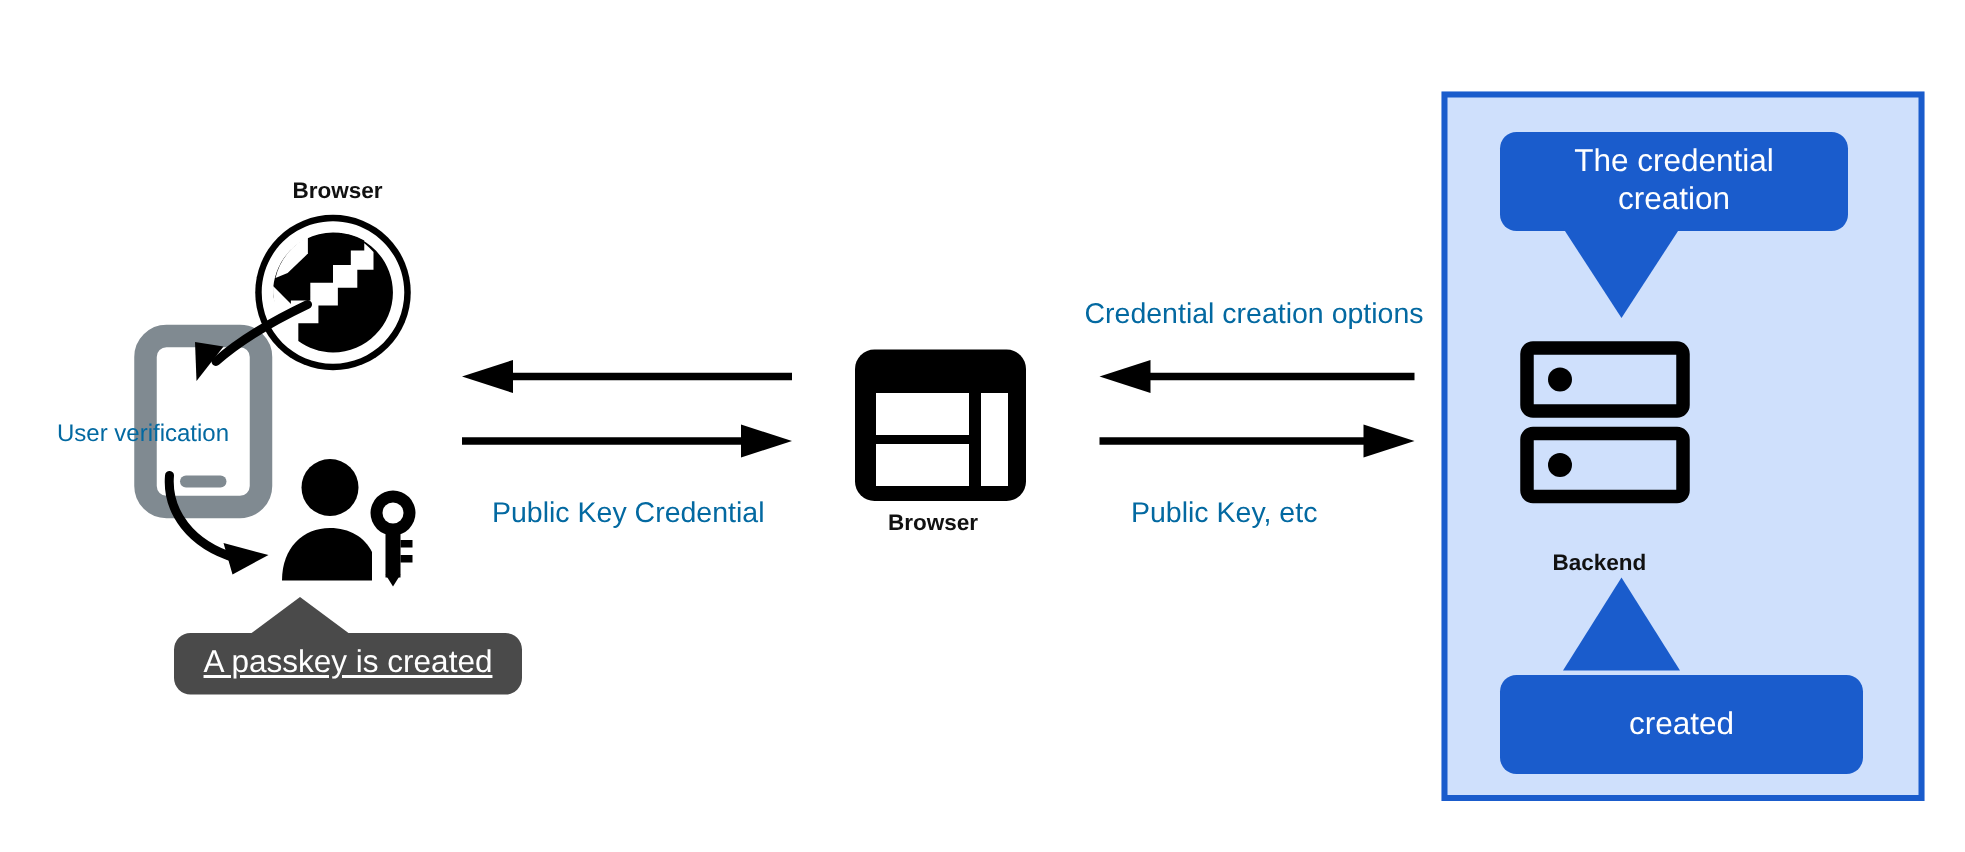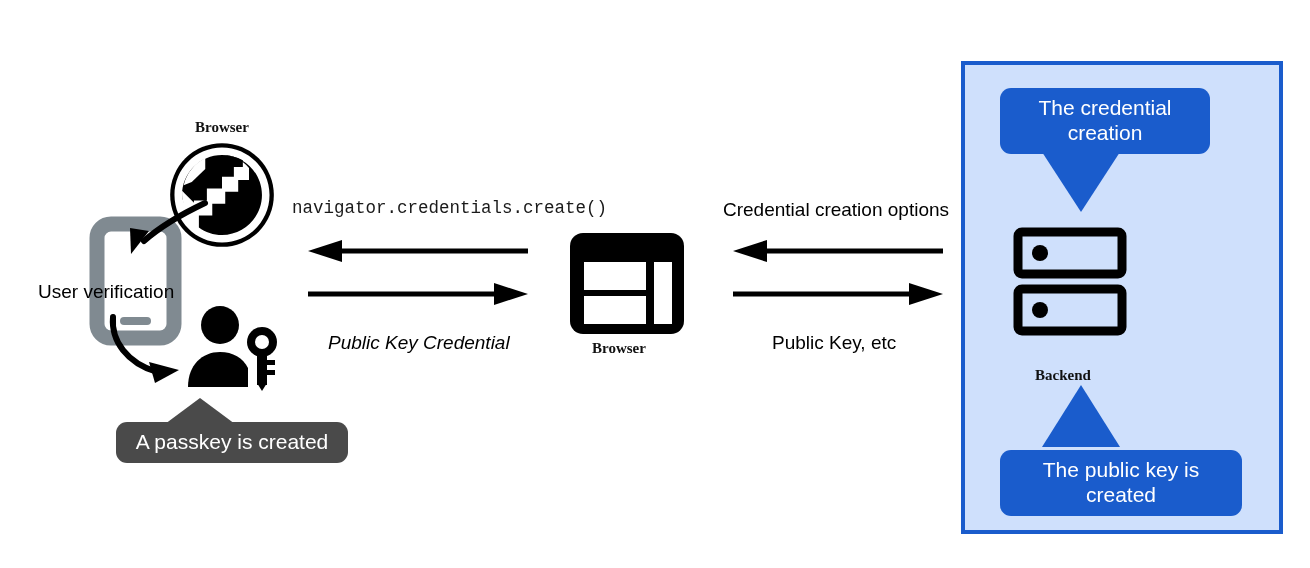--- a/index.html
+++ b/index.html
@@ -9,34 +9,34 @@
     font-family:"Liberation Sans", sans-serif;
     position:relative;
     overflow:hidden;
   }
   .stage{position:absolute;left:0;top:0;width:1310px;height:568px;}
   .abs{position:absolute;}
 
   
   .lbl{
     font-family:"Liberation Sans", sans-serif;
-    color:#000000;
+    color:#0369a1;
     white-space:nowrap;
     font-size:19px;
     line-height:1;
   }
   .lbl-mono{
     font-family:"Liberation Mono","DejaVu Sans Mono", monospace;
     color:#1a1a1a;
     white-space:nowrap;
     font-size:17.5px;
     line-height:1;
   }
   .lbl-bold{
-    font-family:Liberation Serif, serif;
+    font-family:Liberation Sans, sans-serif;
     font-weight:bold;
     color:#111111;
     white-space:nowrap;
     font-size:15px;
     line-height:1;
   }
 
   
   .panel{
     box-sizing:border-box;
@@ -98,59 +98,58 @@
     </svg>
   </div>
 
   <div class="abs" style="left:105px;top:315px;width:115px;height:75px;">
     <svg width="115" height="75" viewBox="0 0 115 75">
       <path d="M8 2 C6 26 22 48 52 57" stroke="#000" stroke-width="6" fill="none" stroke-linecap="round"></path>
       <path d="M44 47 L74 55 L50 68 Z" fill="#000"></path>
     </svg>
   </div>
 
-  <div class="abs lbl" style="left:38px;top:282px;font-size:19px;">User verification</div>
+  <div class="abs lbl" style="left:38px;top:282px;font-size:16px;">User verification</div>
 
   <div class="abs" style="left:186px;top:305px;width:100px;height:85px;">
     <svg width="100" height="85" viewBox="0 0 100 85">
       <circle cx="34" cy="20" r="19" fill="#000"></circle>
       <path d="M2 82 C2 60 16 47 34 47 C47 47 57 53 62 63 L62 82 Z" fill="#000"></path>
       <circle cx="76" cy="37" r="15" fill="#000"></circle>
       <circle cx="76" cy="37" r="7" fill="#fff"></circle>
       <rect x="71" y="48" width="10" height="32" fill="#000"></rect>
       <rect x="81" y="55" width="8" height="5" fill="#000"></rect>
       <rect x="81" y="65" width="8" height="5" fill="#000"></rect>
       <path d="M71 78 L81 78 L76 86 Z" fill="#000"></path>
     </svg>
   </div>
 
   <div class="abs" style="left:165px;top:398px;width:70px;height:28px;">
     <svg width="70" height="28" viewBox="0 0 70 28">
       <path d="M35 0 L70 26 L0 26 Z" fill="#4a4a4a"></path>
     </svg>
   </div>
-  <div class="abs tip tip-gray" style="left:116px;top:422px;width:232px;height:41px;">A passkey is created</div>
-
-  <div class="abs lbl-mono" style="left:292px;top:200px;">navigator.credentials.create()</div>
+  <div class="abs tip tip-gray" style="left:116px;top:422px;width:232px;height:41px;text-decoration:underline;">A passkey is created</div>
+
 
   <div class="abs" style="left:308px;top:240px;width:220px;height:22px;">
     <svg width="220" height="22" viewBox="0 0 220 22">
       <line x1="28" y1="11" x2="220" y2="11" stroke="#000" stroke-width="5"></line>
       <path d="M0 11 L34 0 L34 22 Z" fill="#000"></path>
     </svg>
   </div>
 
   <div class="abs" style="left:308px;top:283px;width:220px;height:22px;">
     <svg width="220" height="22" viewBox="0 0 220 22">
       <line x1="0" y1="11" x2="192" y2="11" stroke="#000" stroke-width="5"></line>
       <path d="M220 11 L186 0 L186 22 Z" fill="#000"></path>
     </svg>
   </div>
 
-  <div class="abs lbl" style="left:328px;top:333px;font-style:italic;">Public Key Credential</div>
+  <div class="abs lbl" style="left:328px;top:333px;">Public Key Credential</div>
 
   <div class="abs" style="left:568px;top:231px;width:118px;height:105px;">
     <svg width="118" height="105" viewBox="0 0 118 105">
       <rect x="2" y="2" width="114" height="101" rx="13" ry="13" fill="#000"></rect>
       <rect x="16" y="31" width="62" height="28" fill="#fff"></rect>
       <rect x="16" y="65" width="62" height="28" fill="#fff"></rect>
       <rect x="86" y="31" width="18" height="62" fill="#fff"></rect>
     </svg>
   </div>
   <div class="abs lbl-bold" style="left:592px;top:341px;">Browser</div>
@@ -164,23 +163,23 @@
     </svg>
   </div>
 
   <div class="abs" style="left:733px;top:283px;width:210px;height:22px;">
     <svg width="210" height="22" viewBox="0 0 210 22">
       <line x1="0" y1="11" x2="182" y2="11" stroke="#000" stroke-width="5"></line>
       <path d="M210 11 L176 0 L176 22 Z" fill="#000"></path>
     </svg>
   </div>
 
-  <div class="abs lbl" style="left:772px;top:333px;">Public Key, etc</div>
-
-  <div class="abs tip tip-blue" style="left:1000px;top:88px;width:210px;height:66px;flex-direction:column;">
+  <div class="abs lbl" style="left:754px;top:333px;">Public Key, etc</div>
+
+  <div class="abs tip tip-blue" style="left:1000px;top:88px;width:232px;height:66px;flex-direction:column;">
     <span>The credential creation</span>
   </div>
   <div class="abs" style="left:1042px;top:152px;width:78px;height:62px;">
     <svg width="78" height="62" viewBox="0 0 78 62">
       <path d="M0 0 L78 0 L39 60 Z" fill="#1a5ccc"></path>
     </svg>
   </div>
 
   <div class="abs" style="left:1014px;top:228px;width:112px;height:107px;">
     <svg width="112" height="107" viewBox="0 0 112 107">
@@ -191,17 +190,16 @@
     </svg>
   </div>
   <div class="abs lbl-bold" style="left:1035px;top:368px;">Backend</div>
 
   <div class="abs" style="left:1042px;top:385px;width:78px;height:62px;">
     <svg width="78" height="62" viewBox="0 0 78 62">
       <path d="M39 0 L78 62 L0 62 Z" fill="#1a5ccc"></path>
     </svg>
   </div>
   <div class="abs tip tip-blue" style="left:1000px;top:450px;width:242px;height:66px;flex-direction:column;">
-    <span>The public key is</span>
     <span>created</span>
   </div>
 
 </div>
 
 </body></html>

